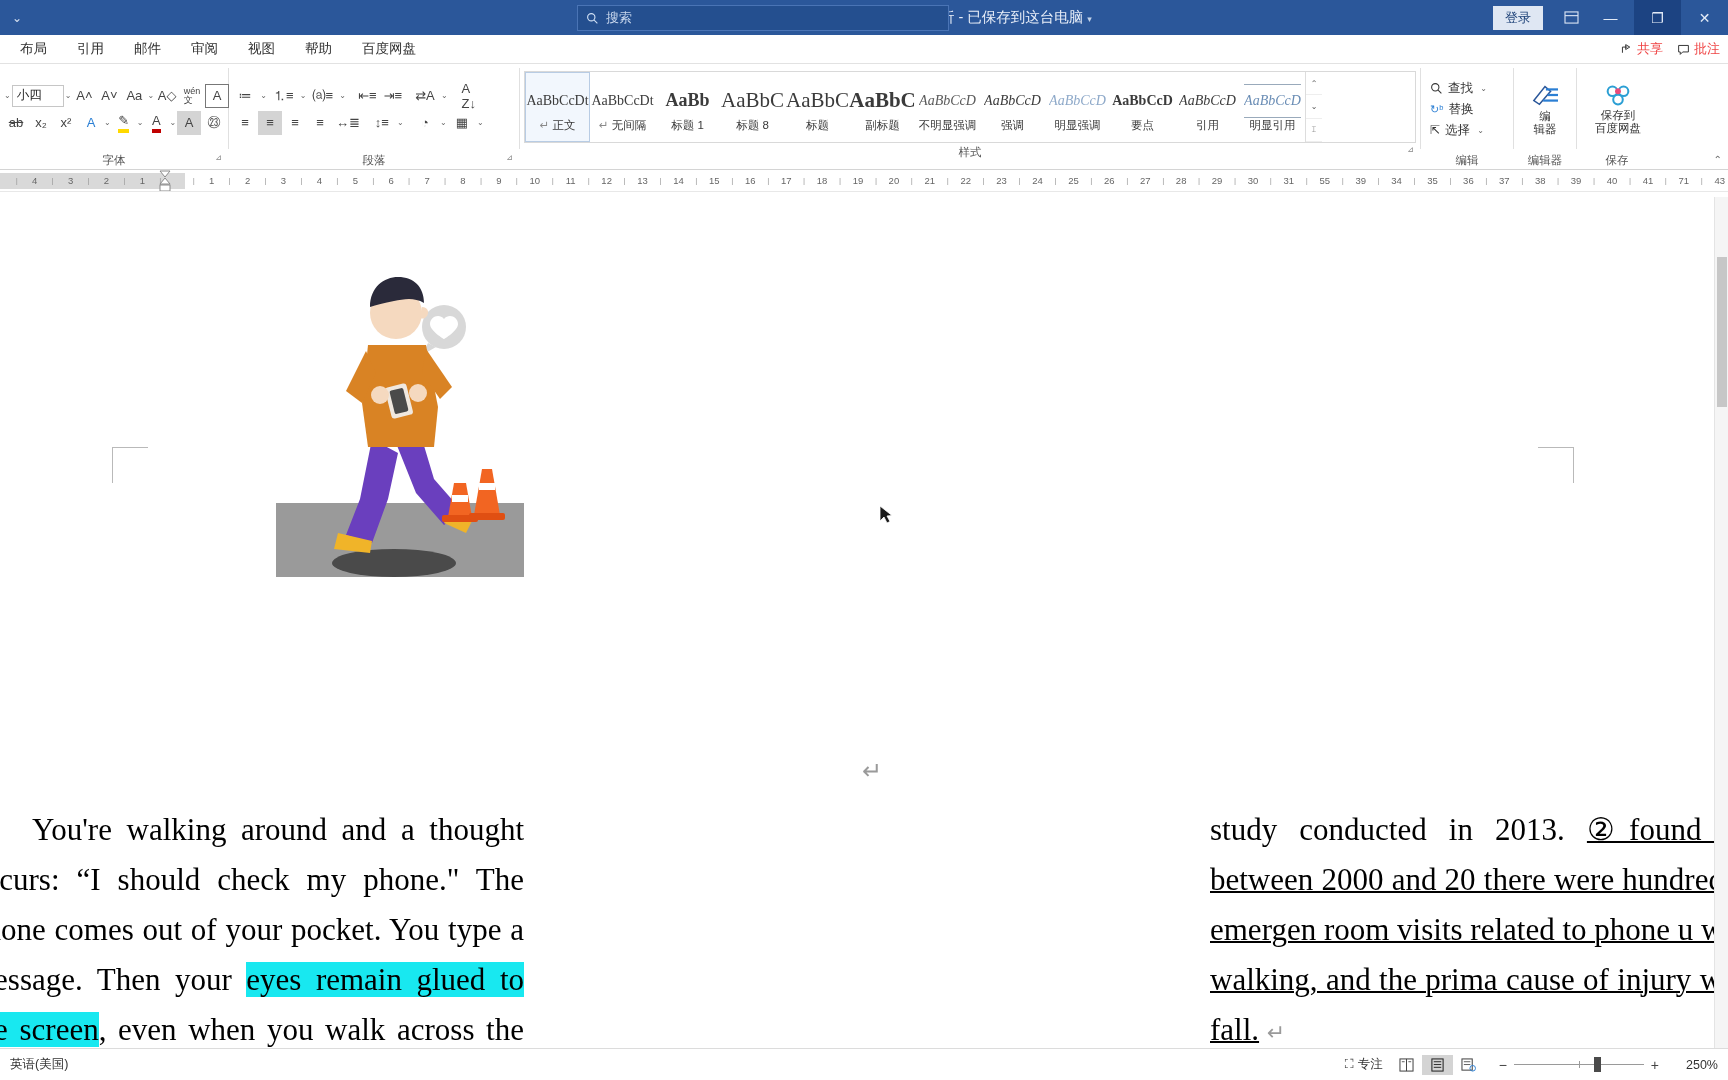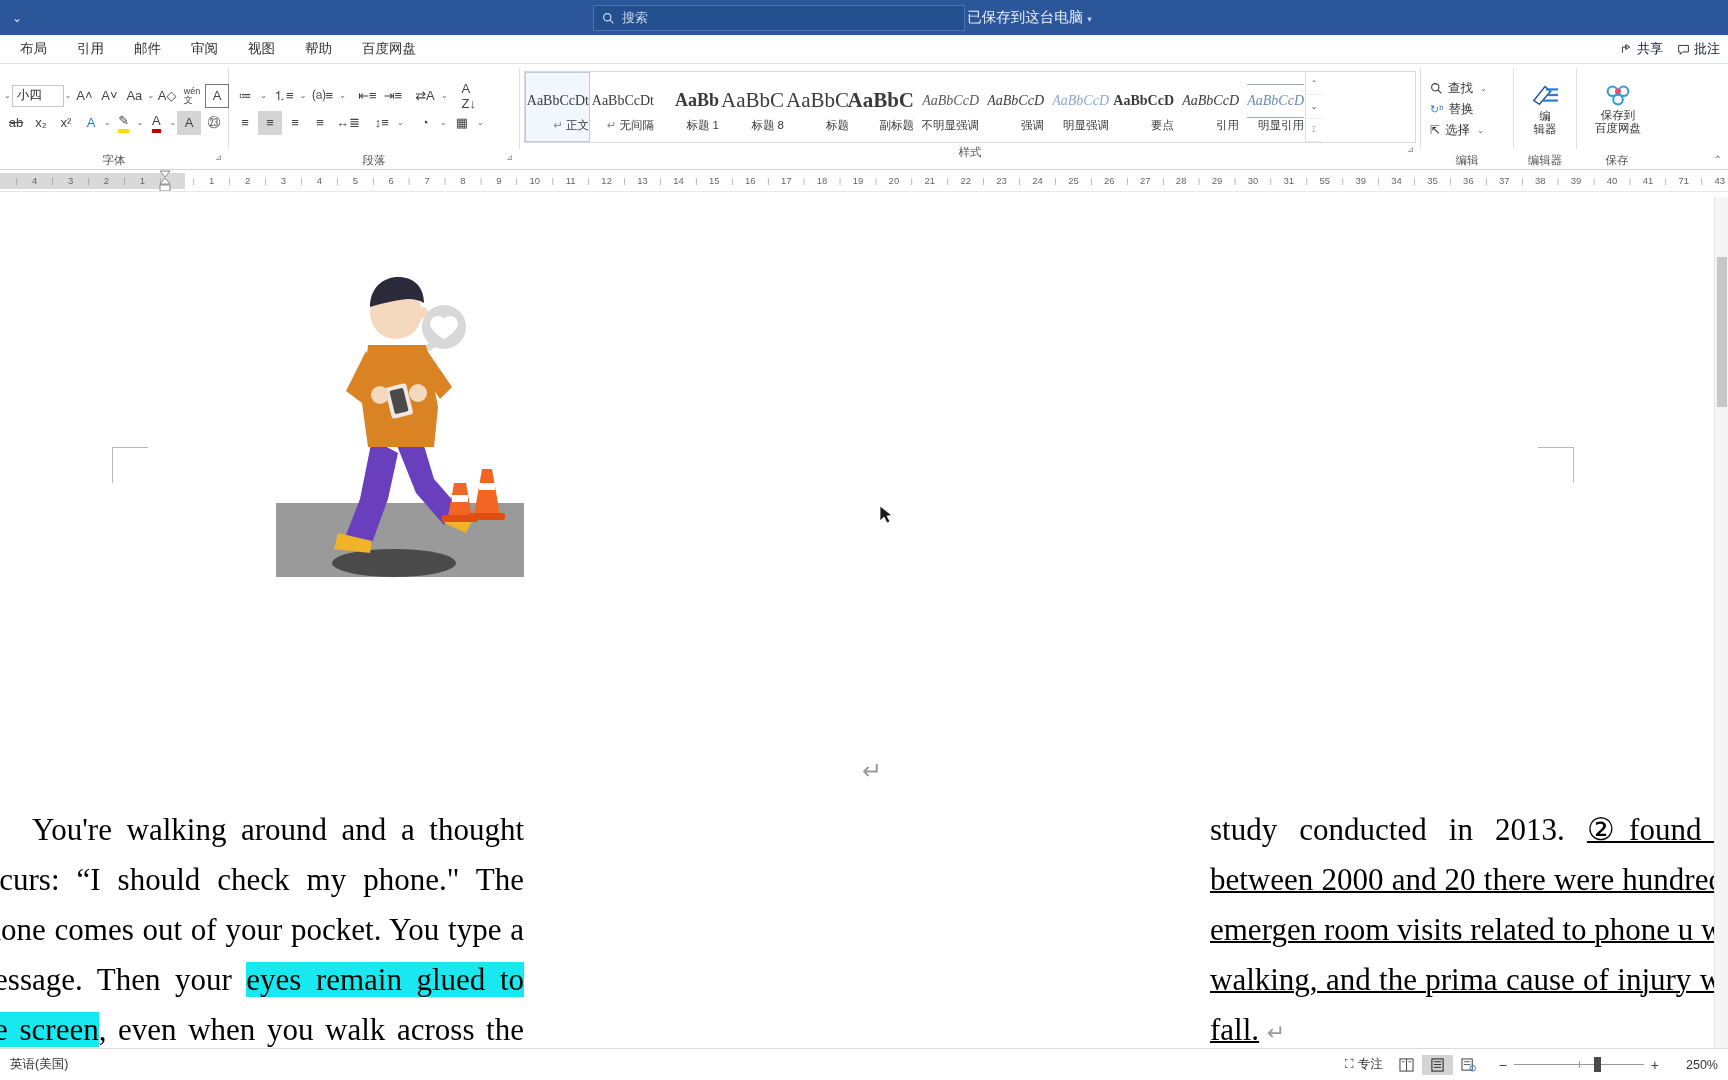--- a/index.html
+++ b/index.html
@@ -17,21 +17,21 @@
   .tb-qat { width: 34px; text-align: center; font-size: 12px; color: #d8e2f1; cursor: pointer; }
   .tb-title {
     position: absolute; left: 0; right: 0; text-align: center;
     font-size: 14.5px; color: #e8eef8; pointer-events: none;
   }
   .tb-title .caret { font-size: 9px; color: #c3d2e8; }
   .tb-search {
     position: absolute; left: 577px; top: 5px; width: 372px; height: 26px;
     background: #1e4customize; background: #244f8f; border: 1px solid #4a74b5;
     display: flex; align-items: center; padding: 0 8px; gap: 7px;
-    font-size: 13px; color: #c9d8ee; cursor: text; margin-left: 16px;
+    font-size: 13px; color: #c9d8ee; cursor: text;
   }
   .tb-right { position: absolute; right: 0; top: 0; height: 35px; display: flex; align-items: center; }
   .tb-signin {
     background: #dfe7f3; color: #1a3f76; font-size: 13px;
     padding: 3px 12px; margin-right: 12px; cursor: pointer;
   }
   .tb-ico {
     width: 32px; height: 35px; display: flex; align-items: center; justify-content: center;
     font-size: 13px; color: #dbe5f4; cursor: pointer;
   }
@@ -45,21 +45,21 @@
   .tabstrip {
     height: 29px; background: #fff; display: flex; align-items: center;
     border-bottom: 1px solid #e2e2e2; position: relative;
   }
   .tab {
     padding: 4px 14px; font-size: 13.5px; color: #303030; cursor: pointer;
     margin-right: 2px;
   }
   .tab:first-child { margin-left: 6px; }
   .tabstrip-right { position: absolute; right: 8px; display: flex; gap: 14px; align-items: center; }
-  .ts-btn { font-size: 13px; color: #0f172a; display: flex; gap: 4px; align-items: center; cursor: pointer; }
+  .ts-btn { font-size: 13px; color: #ef4444; display: flex; gap: 4px; align-items: center; cursor: pointer; }
 
   
   .ribbon {
     height: 106px; background: #fff; display: flex; border-bottom: 1px solid #d4d4d4;
     position: relative;
   }
   .grp { display: flex; flex-direction: column; position: relative; padding: 3px 4px 0 4px; }
   .grp-body { flex: 1; display: flex; flex-direction: column; justify-content: center; gap: 3px; }
   .grp-label {
     text-align: center; font-size: 11.5px; color: #555; height: 18px; line-height: 18px;
@@ -79,21 +79,21 @@
     border: 1px solid #c6c6c6; height: 22px; min-width: 52px; font-size: 12.5px;
     display: flex; align-items: center; padding: 0 4px; color: #222; cursor: pointer;
   }
 
   
   .gallery {
     display: flex; border: 1px solid #d9d9d9; height: 72px; margin-top: 4px; align-items: stretch;
   }
   .sty {
     width: 65px; border: 1px solid transparent; display: flex; flex-direction: column;
-    align-items: flex-end; justify-content: center; cursor: pointer; padding-top: 2px;
+    align-items: center; justify-content: center; cursor: pointer; padding-top: 2px;
   }
   .sty.sel { border-color: #b8cce4; background: #f2f7fd; }
   .sty-prev { font-family: "Liberation Serif", serif; font-size: 14px; color: #3b3b3b; height: 34px;
     display: flex; align-items: center; white-space: nowrap; overflow: hidden; }
   .sty-name { font-size: 11.5px; color: #3b3b3b; white-space: nowrap; }
   .gal-scroll { width: 17px; display: flex; flex-direction: column; border-left: 1px solid #ddd; }
   .gal-scroll div { flex: 1; display: flex; align-items: center; justify-content: center; font-size: 8px; color: #555; cursor: pointer; border-bottom: 1px solid #eee; }
 
   .bigbtn {
     width: 54px; display: flex; flex-direction: column; align-items: center; justify-content: center;
@@ -184,20 +184,32 @@
   <div class="tb-title">
     <span>Hitting the Brakes on Texting While Walking--分析 - 已保存到这台电脑</span>
     <span class="caret">▾</span>
   </div>
   <div class="tb-search">
     <svg width="13" height="13" viewBox="0 0 16 16">
       <circle cx="6.5" cy="6.5" r="4.5" fill="none" stroke="#cfe0f5" stroke-width="1.4"></circle>
       <line x1="10" y1="10" x2="14" y2="14" stroke="#cfe0f5" stroke-width="1.4"></line>
     </svg>
     <span>搜索</span>
+  </div>
+  <div class="tb-right">
+    <div class="tb-signin">登录</div>
+    <div class="tb-ico">
+      <svg width="15" height="13" viewBox="0 0 16 14">
+          <rect x="1" y="1" width="14" height="12" fill="none" stroke="#dbe5f4" stroke-width="1.2"></rect>
+          <line x1="1" y1="5" x2="15" y2="5" stroke="#dbe5f4" stroke-width="1.2"></line>
+        </svg>
+    </div>
+    <div class="tb-win">—</div>
+    <div class="tb-win max">❐</div>
+    <div class="tb-win">✕</div>
   </div>
 </div>
 
 <div class="tabstrip">
   <div class="tab">布局</div>
   <div class="tab">引用</div>
   <div class="tab">邮件</div>
   <div class="tab">审阅</div>
   <div class="tab">视图</div>
   <div class="tab">帮助</div>

